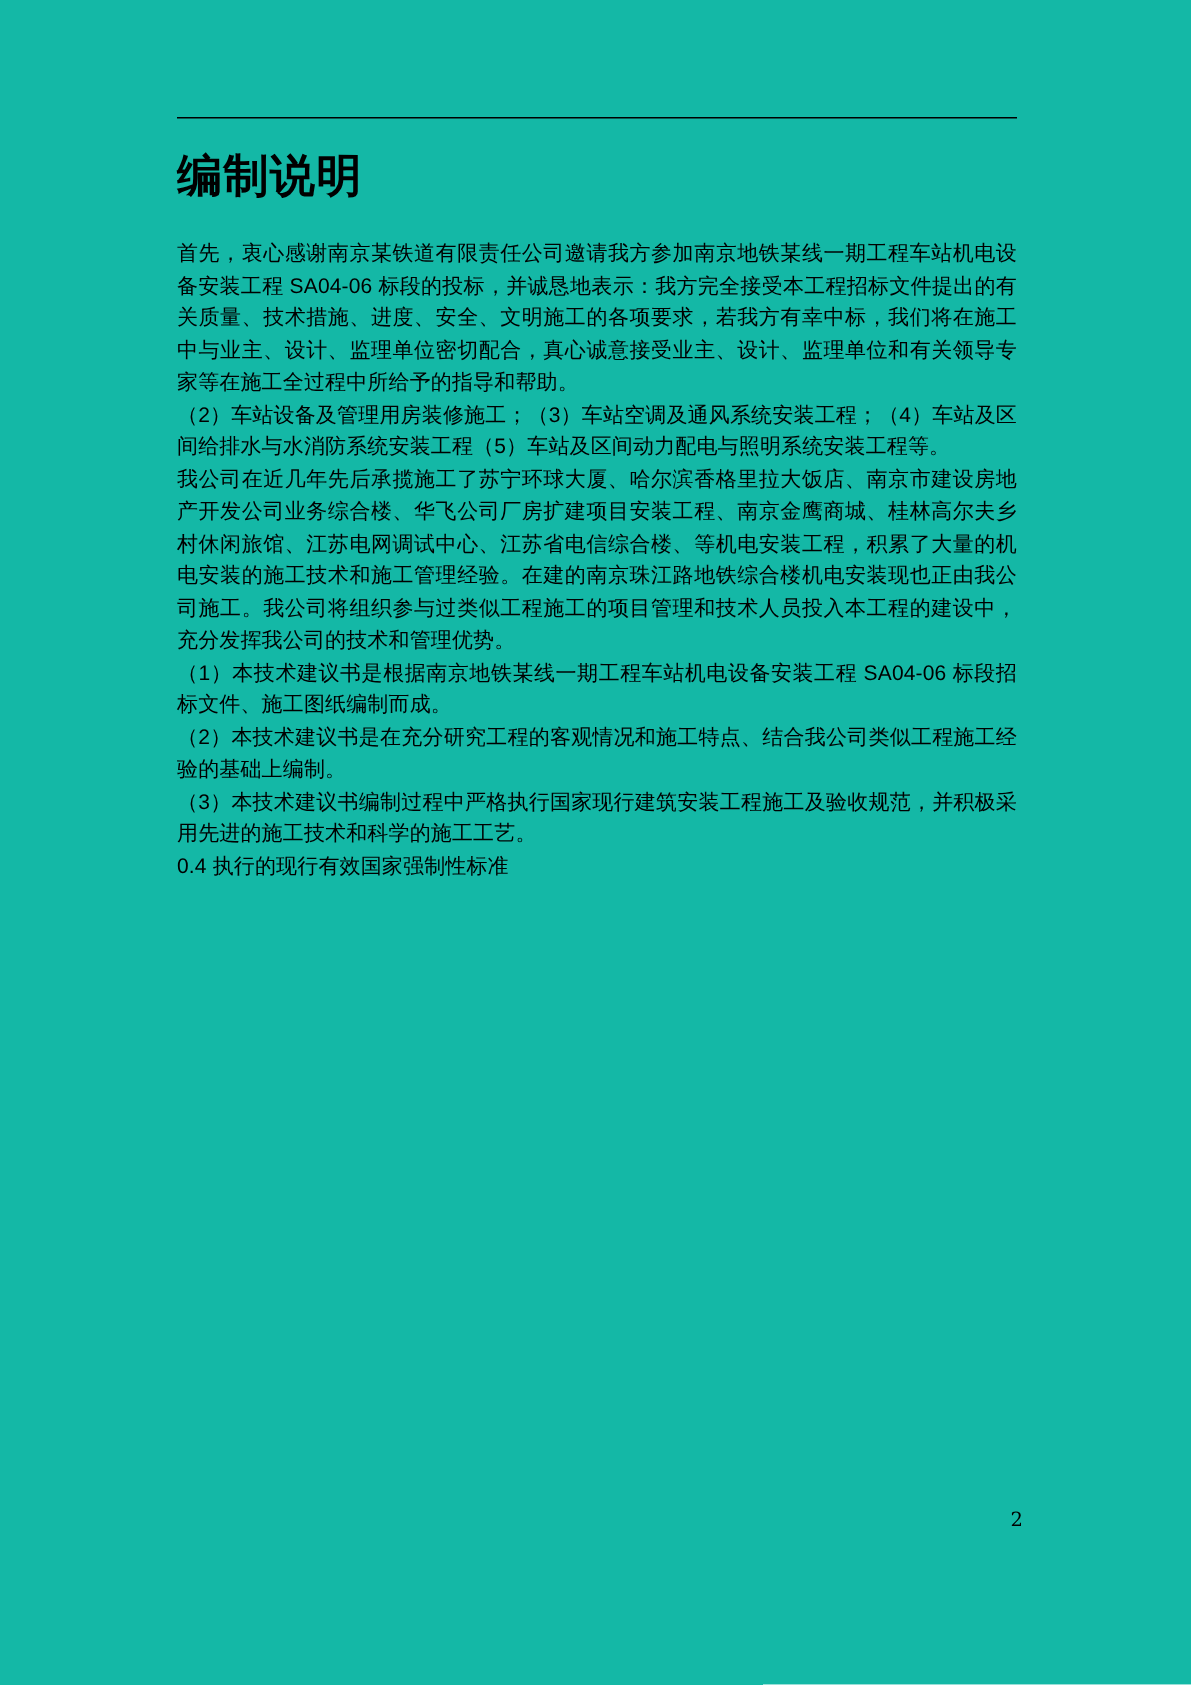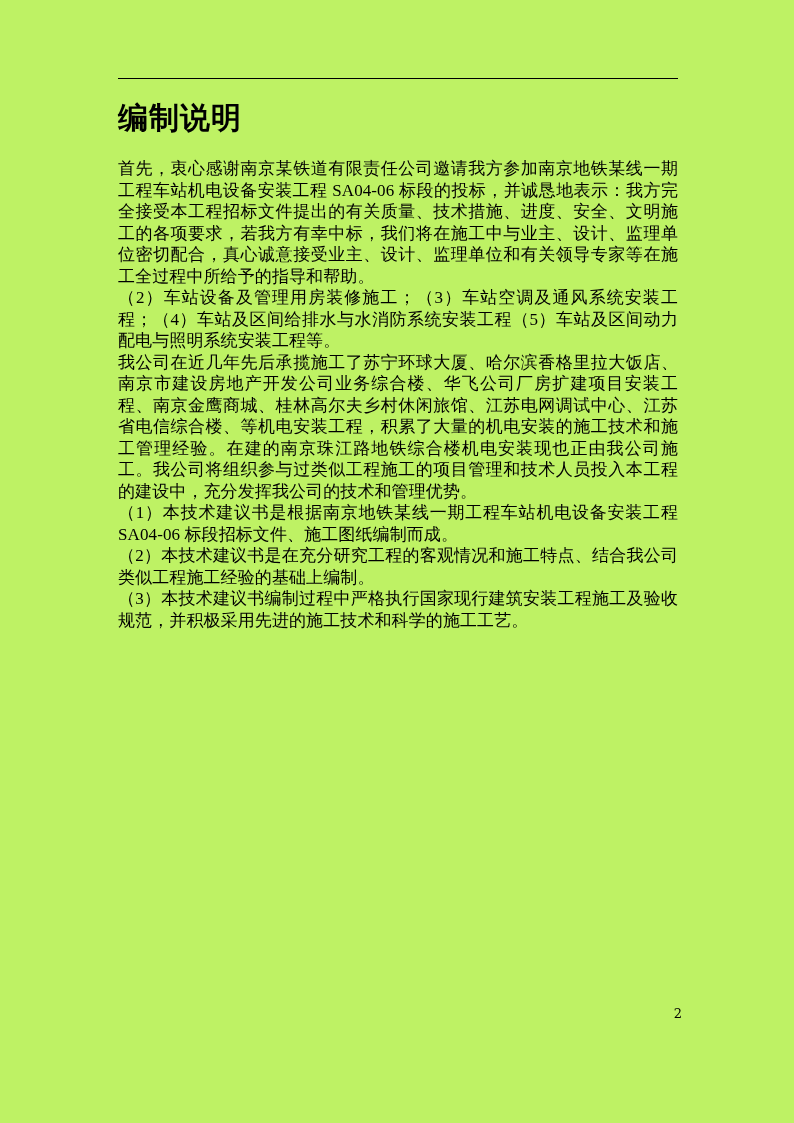--- a/index.html
+++ b/index.html
@@ -4,21 +4,21 @@
 <style>
   html, body {
     margin: 0;
     padding: 0;
     background: #ffffff;
   }
   .page {
     position: relative;
     width: 794px;
     height: 1123px;
-    background: #bef264;
+    background: #14b8a6;
     margin: 0 auto;
     box-sizing: border-box;
     font-family: "DejaVu Sans", "Liberation Sans", sans-serif;
     color: #000000;
     overflow: hidden;
   }
   .header-rule {
     position: absolute;
     left: 118px;
     top: 78px;
@@ -34,22 +34,22 @@
   }
   h1.doc-title {
     font-family: "DejaVu Serif", "Liberation Serif", serif;
     font-size: 30px;
     font-weight: bold;
     line-height: 1.2;
     margin: 0 0 22px 0;
     letter-spacing: 1px;
   }
   p.para {
-    font-family: Liberation Serif, serif;
-    font-size: 17px;
+    font-family: Liberation Sans, sans-serif;
+    font-size: 14px;
     line-height: 21.5px;
     margin: 0;
     text-align: justify;
     text-justify: inter-ideograph;
     letter-spacing: 0.1px;
   }
   .page-number {
     position: absolute;
     right: 112px;
     bottom: 102px;
@@ -66,17 +66,18 @@
 
   <div class="content">
     <h1 class="doc-title">编制说明</h1>
 
     <p class="para">首先，衷心感谢南京某铁道有限责任公司邀请我方参加南京地铁某线一期工程车站机电设备安装工程 SA04-06 标段的投标，并诚恳地表示：我方完全接受本工程招标文件提出的有关质量、技术措施、进度、安全、文明施工的各项要求，若我方有幸中标，我们将在施工中与业主、设计、监理单位密切配合，真心诚意接受业主、设计、监理单位和有关领导专家等在施工全过程中所给予的指导和帮助。</p>
     <p class="para">（2）车站设备及管理用房装修施工；（3）车站空调及通风系统安装工程；（4）车站及区间给排水与水消防系统安装工程（5）车站及区间动力配电与照明系统安装工程等。</p>
     <p class="para">我公司在近几年先后承揽施工了苏宁环球大厦、哈尔滨香格里拉大饭店、南京市建设房地产开发公司业务综合楼、华飞公司厂房扩建项目安装工程、南京金鹰商城、桂林高尔夫乡村休闲旅馆、江苏电网调试中心、江苏省电信综合楼、等机电安装工程，积累了大量的机电安装的施工技术和施工管理经验。在建的南京珠江路地铁综合楼机电安装现也正由我公司施工。我公司将组织参与过类似工程施工的项目管理和技术人员投入本工程的建设中，充分发挥我公司的技术和管理优势。</p>
     <p class="para">（1）本技术建议书是根据南京地铁某线一期工程车站机电设备安装工程 SA04-06 标段招标文件、施工图纸编制而成。</p>
     <p class="para">（2）本技术建议书是在充分研究工程的客观情况和施工特点、结合我公司类似工程施工经验的基础上编制。</p>
     <p class="para">（3）本技术建议书编制过程中严格执行国家现行建筑安装工程施工及验收规范，并积极采用先进的施工技术和科学的施工工艺。</p>
+    <p class="para">0.4 执行的现行有效国家强制性标准</p>
   </div>
 
   <div class="page-number">2</div>
 
 </div>
 
 </body></html>

